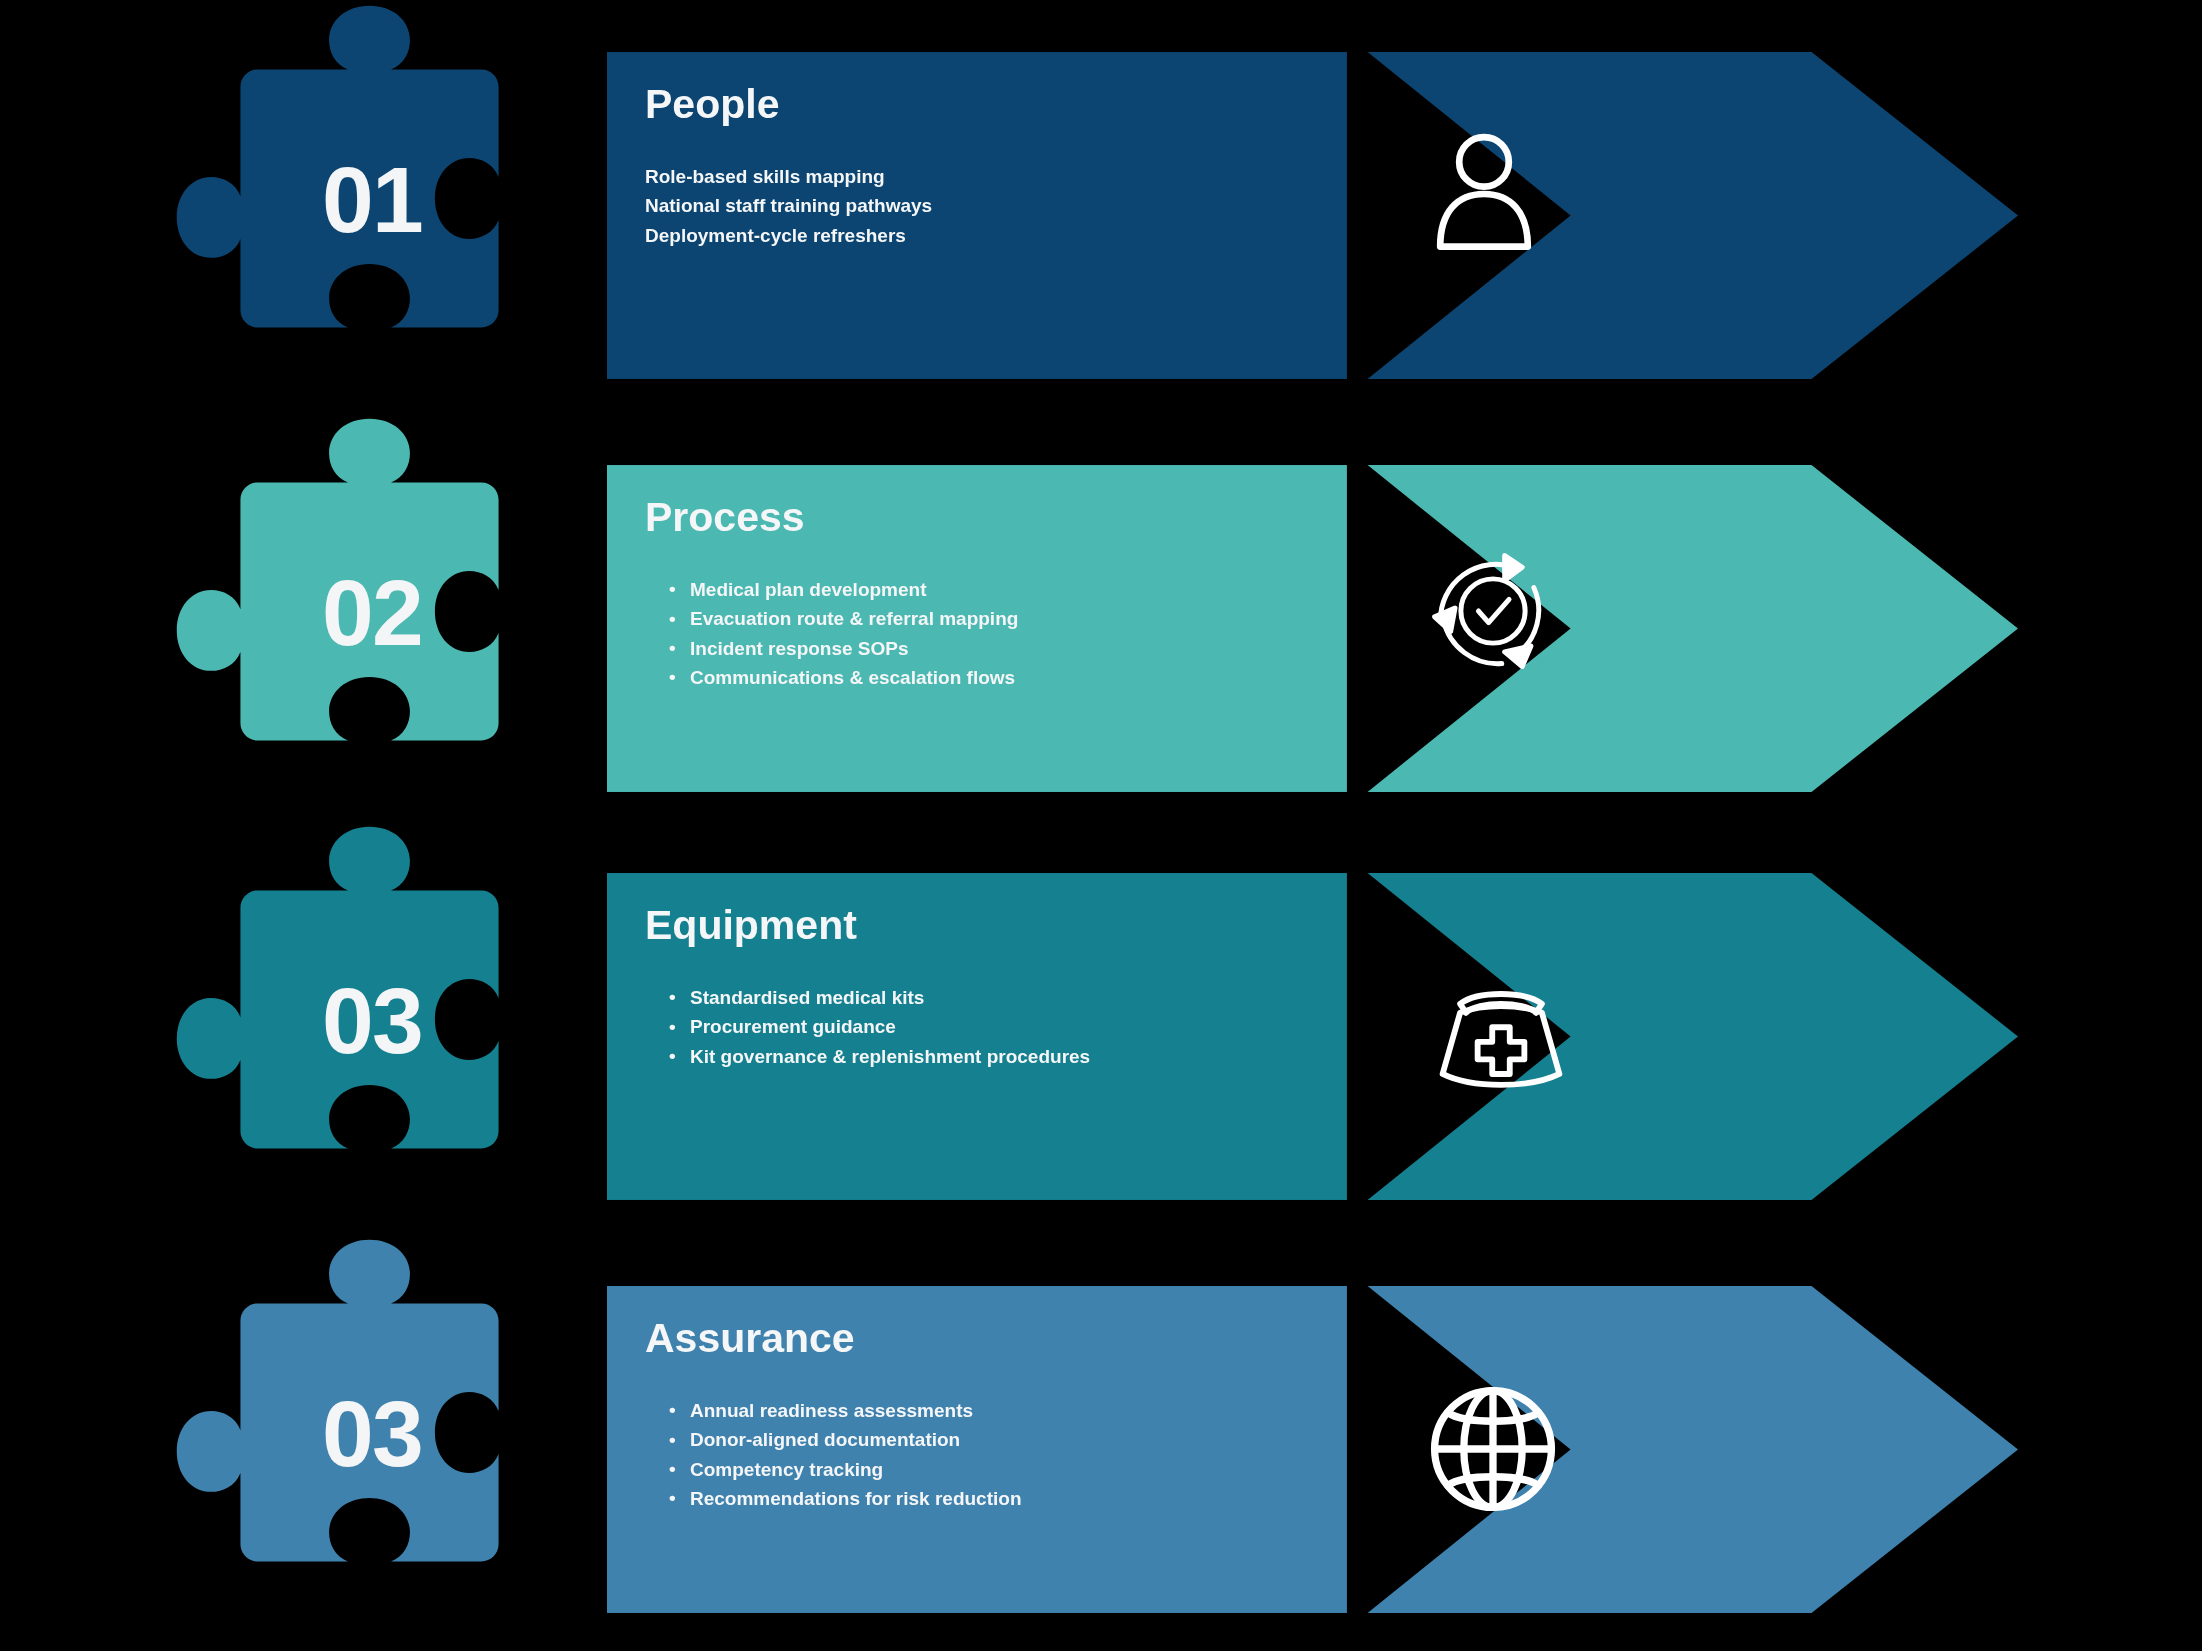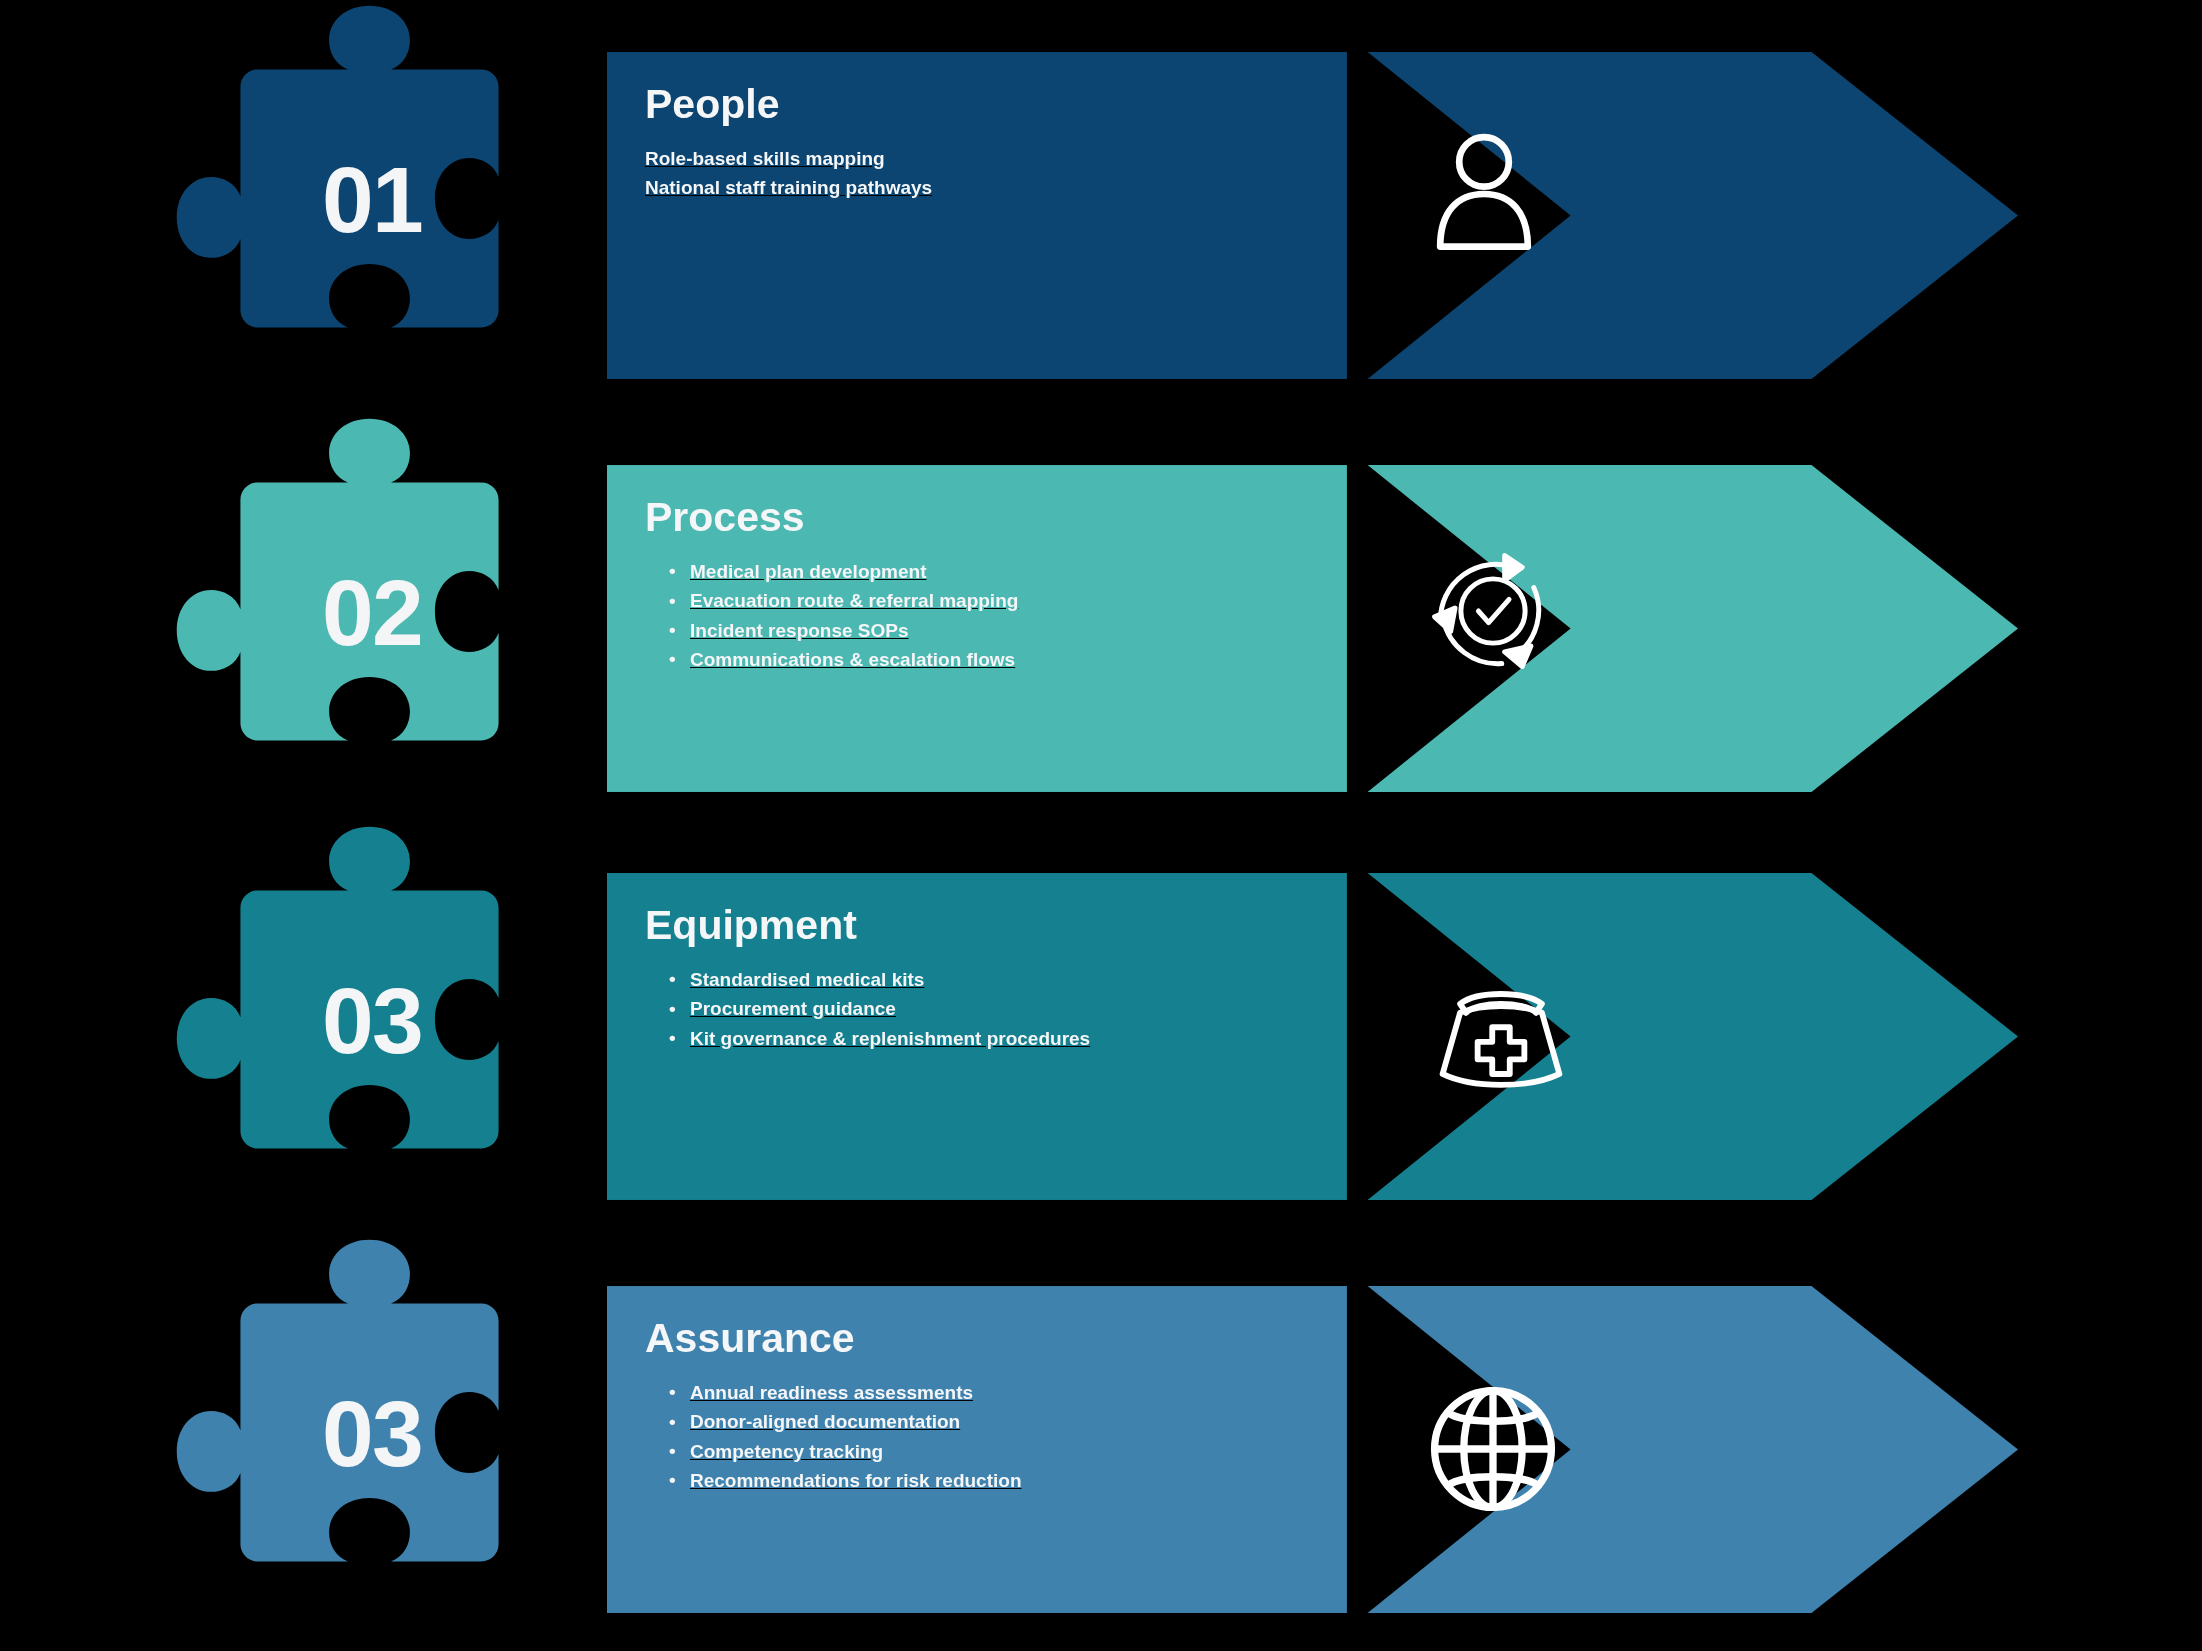--- a/index.html
+++ b/index.html
@@ -71,23 +71,22 @@
     padding: 31px 0 0 38px;
   }
   .band-title {
     color: #F5F6F7;
     font-size: 41px;
     font-weight: 700;
     line-height: 1.05;
     letter-spacing: 0px;
   }
   .band-list {
-    margin-top: 18px;
+    margin-top: 36px;
     list-style: none;
-    text-decoration: underline;
   }
   .band-list li {
     color: #F5F6F7;
     font-size: 19px;
     font-weight: 700;
     line-height: 1.55;
     position: relative;
     padding-left: 0;
   }
   .band-list.bulleted li {
@@ -126,20 +125,21 @@
         <svg viewBox="0 0 1640 380" xmlns="http://www.w3.org/2000/svg">
           <rect x="0" y="0" width="860" height="380" fill="#0C4571"></rect>
           <path d="M884 0 L1400 0 L1640 190 L1400 380 L884 380 L1120 190 Z" fill="#0C4571"></path>
         </svg>
       </div>
       <div class="band-text">
         <div class="band-title">People</div>
         <ul class="band-list">
           <li>Role-based skills mapping</li>
           <li>National staff training pathways</li>
+          <li>Deployment-cycle refreshers</li>
         </ul>
       </div>
       <div class="band-icon" style="left: 1411px; top: 95px;">
     <svg viewBox="0 0 100 100" fill="none" stroke="#FFFFFF" stroke-width="4.6" stroke-linecap="round" stroke-linejoin="round">
       <circle cx="50" cy="28" r="17"></circle>
       <path d="M20 86 C20 62 32 50 50 50 C68 50 80 62 80 86 Z"></path>
     </svg>
       </div>
     </div>
     <div class="step-row" style="top: 439px;">

